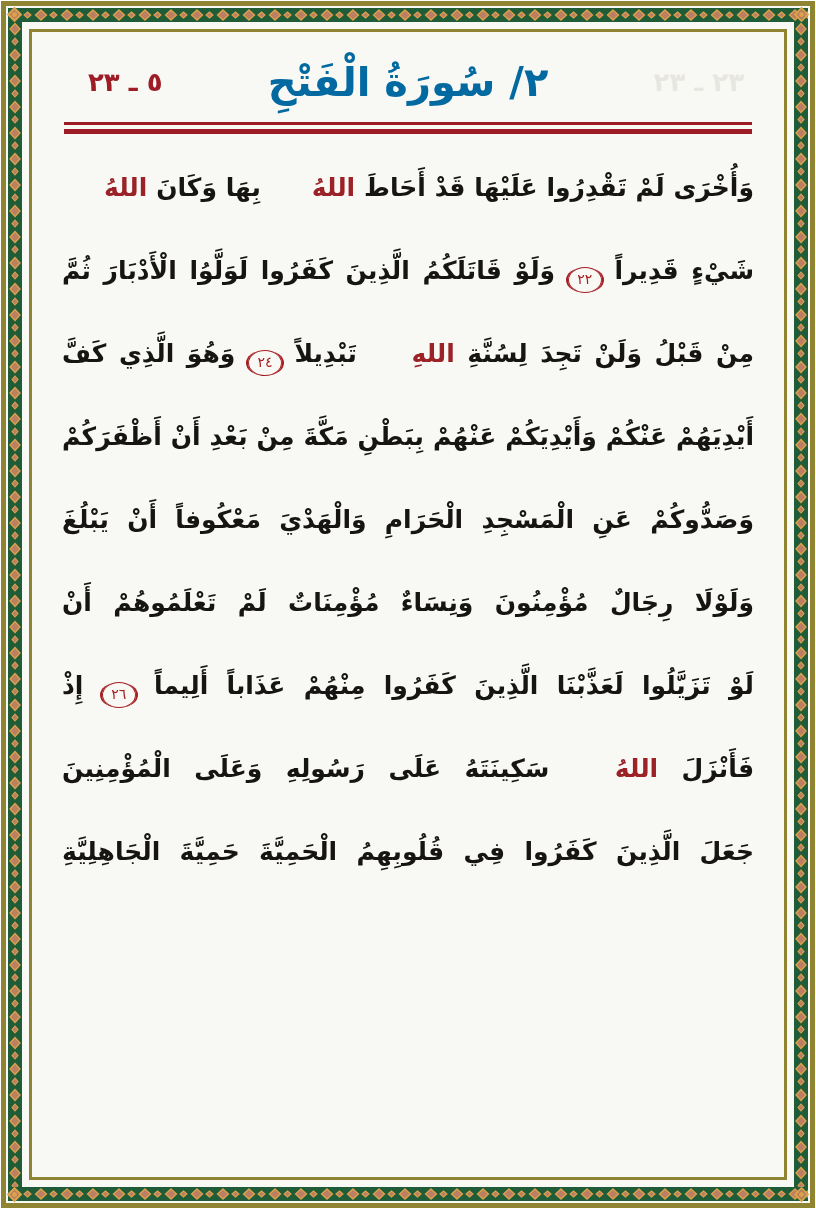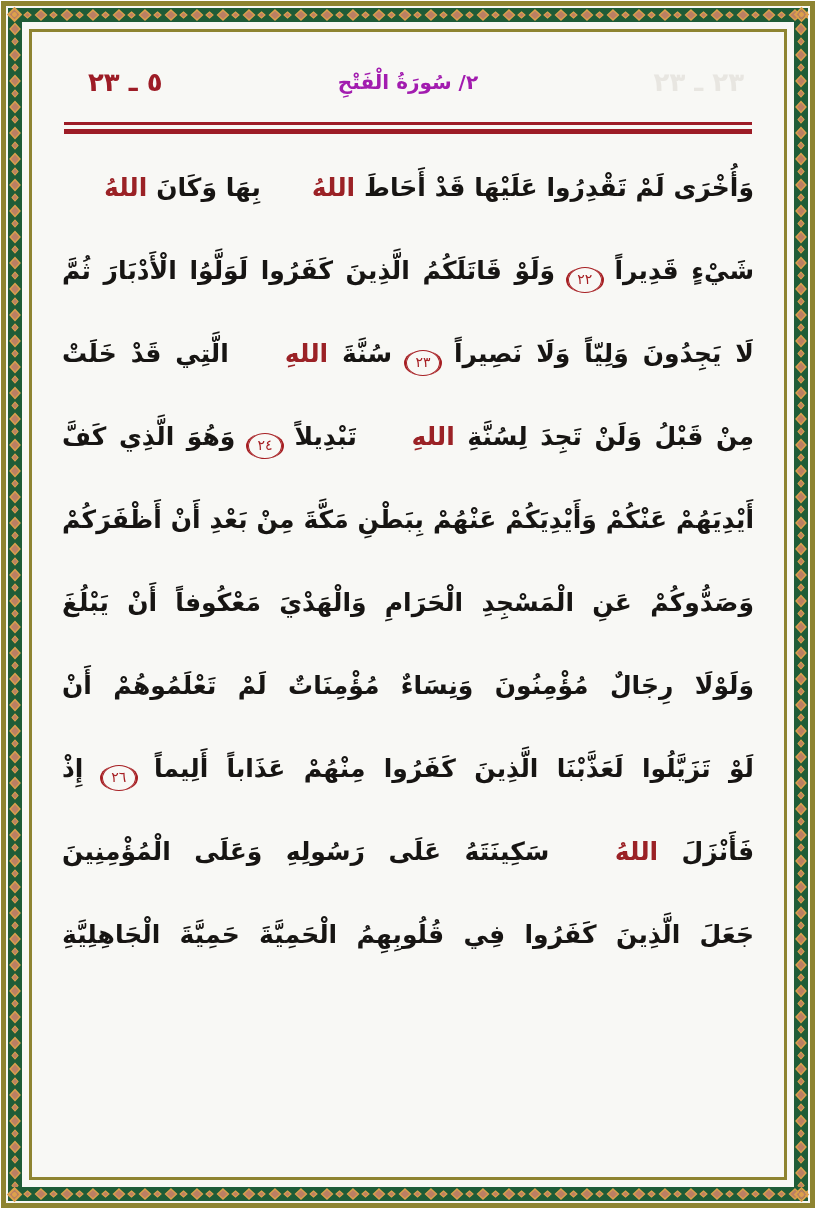--- a/index.html
+++ b/index.html
@@ -28,21 +28,21 @@
 
   
   .content { height:100%; padding:14px 30px 0 30px; direction:rtl; }
 
   .hdr { display:grid; grid-template-columns:1fr auto 1fr; align-items:center;
          height:72px; direction:ltr;gap:40px; }
   .hdr .marker { direction:ltr; unicode-bidi:bidi-override;
                  font-weight:bold; font-size:26px; color:#9d1c26; }
   .hdr .left  { justify-self:start; padding-left:26px; }
   .hdr .title { justify-self:center; direction:ltr; font-weight:bold;
-                font-size:20px; color:#a21caf; }
+                font-size:40px; color:#0369a1; }
   .hdr .faint { justify-self:end; padding-right:10px; color:#e8e6e1; }
 
   .rule { margin:4px 2px 0 2px; }
   .rule .thin  { height:3px; background:#9d1c26; }
   .rule .thick { height:5px; background:#9d1c26; margin-top:4px; }
 
   .lines { margin-top:12px; }
   .qline { direction:rtl; text-align:justify; text-align-last:justify;
            height:83px; line-height:83px; overflow:hidden;
            font-weight:bold; font-size:25px; color:#171513; white-space:normal; }
@@ -106,21 +106,20 @@
               </div>
 
               <div class="rule">
                 <div class="thin"></div>
                 <div class="thick"></div>
               </div>
 
               <div class="lines">
                   <div class="qline"><span class="qtext">وَأُخْرَى لَمْ تَقْدِرُوا عَلَيْهَا قَدْ أَحَاطَ </span><span class="allah">اللهُ</span><span class="qtext"> بِهَا وَكَانَ </span><span class="allah">اللهُ</span><span class="qtext"> عَلَى كُلِّ</span></div>
                   <div class="qline"><span class="qtext">شَيْءٍ قَدِيراً </span><span class="verse-badge">٢٢</span><span class="qtext"> وَلَوْ قَاتَلَكُمُ الَّذِينَ كَفَرُوا لَوَلَّوُا الْأَدْبَارَ ثُمَّ</span></div>
-                  <div class="qline"><span class="qtext">لَا يَجِدُونَ وَلِيّاً وَلَا نَصِيراً </span><span class="verse-badge">٢٣</span><span class="qtext"> سُنَّةَ </span><span class="allah">اللهِ</span><span class="qtext"> الَّتِي قَدْ خَلَتْ</span></div>
                   <div class="qline"><span class="qtext">مِنْ قَبْلُ وَلَنْ تَجِدَ لِسُنَّةِ </span><span class="allah">اللهِ</span><span class="qtext"> تَبْدِيلاً </span><span class="verse-badge">٢٤</span><span class="qtext"> وَهُوَ الَّذِي كَفَّ</span></div>
                   <div class="qline"><span class="qtext">أَيْدِيَهُمْ عَنْكُمْ وَأَيْدِيَكُمْ عَنْهُمْ بِبَطْنِ مَكَّةَ مِنْ بَعْدِ أَنْ أَظْفَرَكُمْ</span></div>
                   <div class="qline"><span class="qtext">وَصَدُّوكُمْ عَنِ الْمَسْجِدِ الْحَرَامِ وَالْهَدْيَ مَعْكُوفاً أَنْ يَبْلُغَ مَحِلَّهُ</span></div>
                   <div class="qline"><span class="qtext">وَلَوْلَا رِجَالٌ مُؤْمِنُونَ وَنِسَاءٌ مُؤْمِنَاتٌ لَمْ تَعْلَمُوهُمْ أَنْ تَطَؤُهُمْ</span></div>
                   <div class="qline"><span class="qtext">لَوْ تَزَيَّلُوا لَعَذَّبْنَا الَّذِينَ كَفَرُوا مِنْهُمْ عَذَاباً أَلِيماً </span><span class="verse-badge">٢٦</span><span class="qtext"> إِذْ</span></div>
                   <div class="qline"><span class="qtext">فَأَنْزَلَ </span><span class="allah">اللهُ</span><span class="qtext"> سَكِينَتَهُ عَلَى رَسُولِهِ وَعَلَى الْمُؤْمِنِينَ وَأَلْزَمَهُمْ</span></div>
                   <div class="qline"><span class="qtext">جَعَلَ الَّذِينَ كَفَرُوا فِي قُلُوبِهِمُ الْحَمِيَّةَ حَمِيَّةَ الْجَاهِلِيَّةِ</span></div>
                 </div>
 
             </div>

